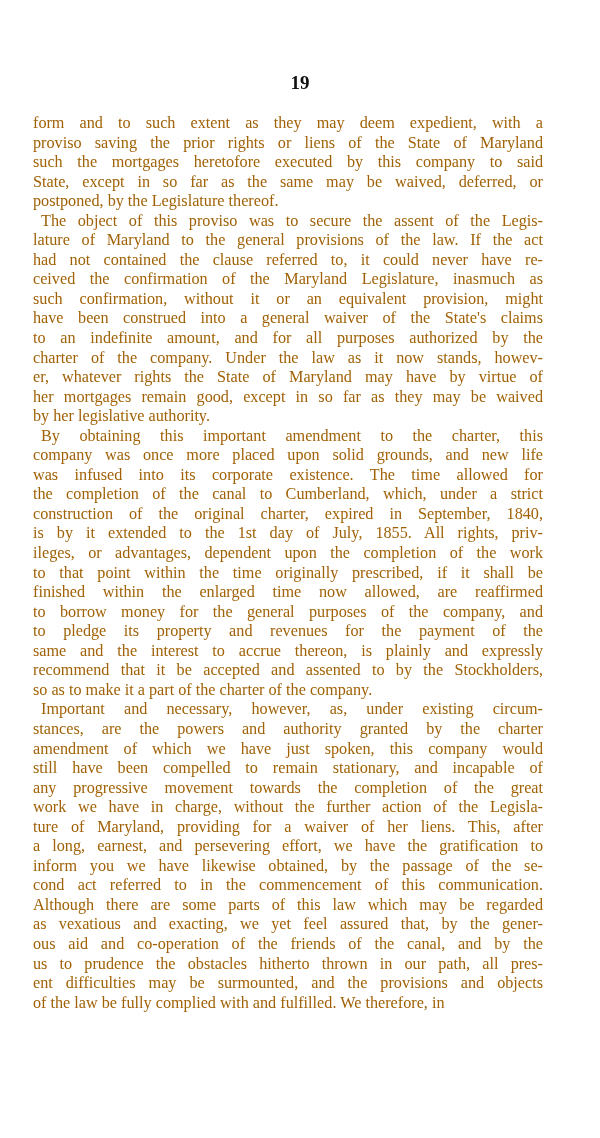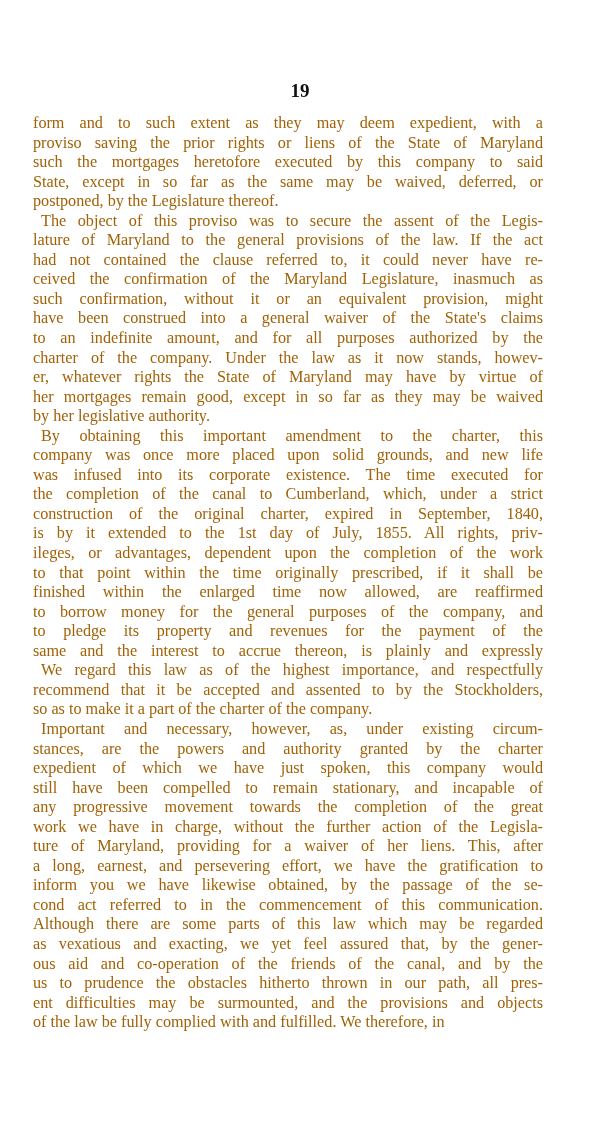--- a/index.html
+++ b/index.html
@@ -1,18 +1,18 @@
 <!DOCTYPE html>
 <html><head>
 <meta charset="utf-8">
 <style>
   html, body { margin:0; padding:0; background:#ffffff; }
   body { width:600px; height:1138px; position:relative; overflow:hidden; }
   .page-number {
-    position:absolute; left:0; width:600px; top:80px; text-align:center;
+    position:absolute; left:0; width:600px; top:72px; text-align:center;
     font-family:"Liberation Serif", serif; font-weight:bold; font-size:19px; color:#111;
   }
   .body-text {
     position:absolute; left:33px; top:114px; width:510px;
     font-family:"Liberation Serif", serif; font-size:16.2px; line-height:19.55px; color:#a16207;
   }
   .line { display:block; white-space:nowrap; text-align:justify; text-align-last:justify; height:19.55px; overflow:visible; }
   .line.last { text-align-last:left; }
   .line.indent { padding-left:8px; }
 </style>
@@ -38,40 +38,39 @@
       <span class="line">have been construed into a general waiver of the State's claims</span>
       <span class="line">to an indefinite amount, and for all purposes authorized by the</span>
       <span class="line">charter of the company. Under the law as it now stands, howev-</span>
       <span class="line">er, whatever rights the State of Maryland may have by virtue of</span>
       <span class="line">her mortgages remain good, except in so far as they may be waived</span>
       <span class="line last">by her legislative authority.</span>
     </div>
     <div>
       <span class="line indent">By obtaining this important amendment to the charter, this</span>
       <span class="line">company was once more placed upon solid grounds, and new life</span>
-      <span class="line">was infused into its corporate existence. The time executed for</span>
+      <span class="line">was infused into its corporate existence. The time allowed for</span>
       <span class="line">the completion of the canal to Cumberland, which, under a strict</span>
       <span class="line">construction of the original charter, expired in September, 1840,</span>
       <span class="line">is by it extended to the 1st day of July, 1855. All rights, priv-</span>
       <span class="line">ileges, or advantages, dependent upon the completion of the work</span>
       <span class="line">to that point within the time originally prescribed, if it shall be</span>
       <span class="line">finished within the enlarged time now allowed, are reaffirmed</span>
       <span class="line">to borrow money for the general purposes of the company, and</span>
       <span class="line">to pledge its property and revenues for the payment of the</span>
       <span class="line">same and the interest to accrue thereon, is plainly and expressly</span>
     </div>
     <div>
-      <span class="line indent">We regard this law as of the highest importance, and respectfully</span>
       <span class="line">recommend that it be accepted and assented to by the Stockholders,</span>
       <span class="line last">so as to make it a part of the charter of the company.</span>
     </div>
     <div>
       <span class="line indent">Important and necessary, however, as, under existing circum-</span>
       <span class="line">stances, are the powers and authority granted by the charter</span>
-      <span class="line">expedient of which we have just spoken, this company would</span>
+      <span class="line">amendment of which we have just spoken, this company would</span>
       <span class="line">still have been compelled to remain stationary, and incapable of</span>
       <span class="line">any progressive movement towards the completion of the great</span>
       <span class="line">work we have in charge, without the further action of the Legisla-</span>
       <span class="line">ture of Maryland, providing for a waiver of her liens. This, after</span>
       <span class="line">a long, earnest, and persevering effort, we have the gratification to</span>
       <span class="line">inform you we have likewise obtained, by the passage of the se-</span>
       <span class="line">cond act referred to in the commencement of this communication.</span>
       <span class="line">Although there are some parts of this law which may be regarded</span>
       <span class="line">as vexatious and exacting, we yet feel assured that, by the gener-</span>
       <span class="line">ous aid and co-operation of the friends of the canal, and by the</span>

